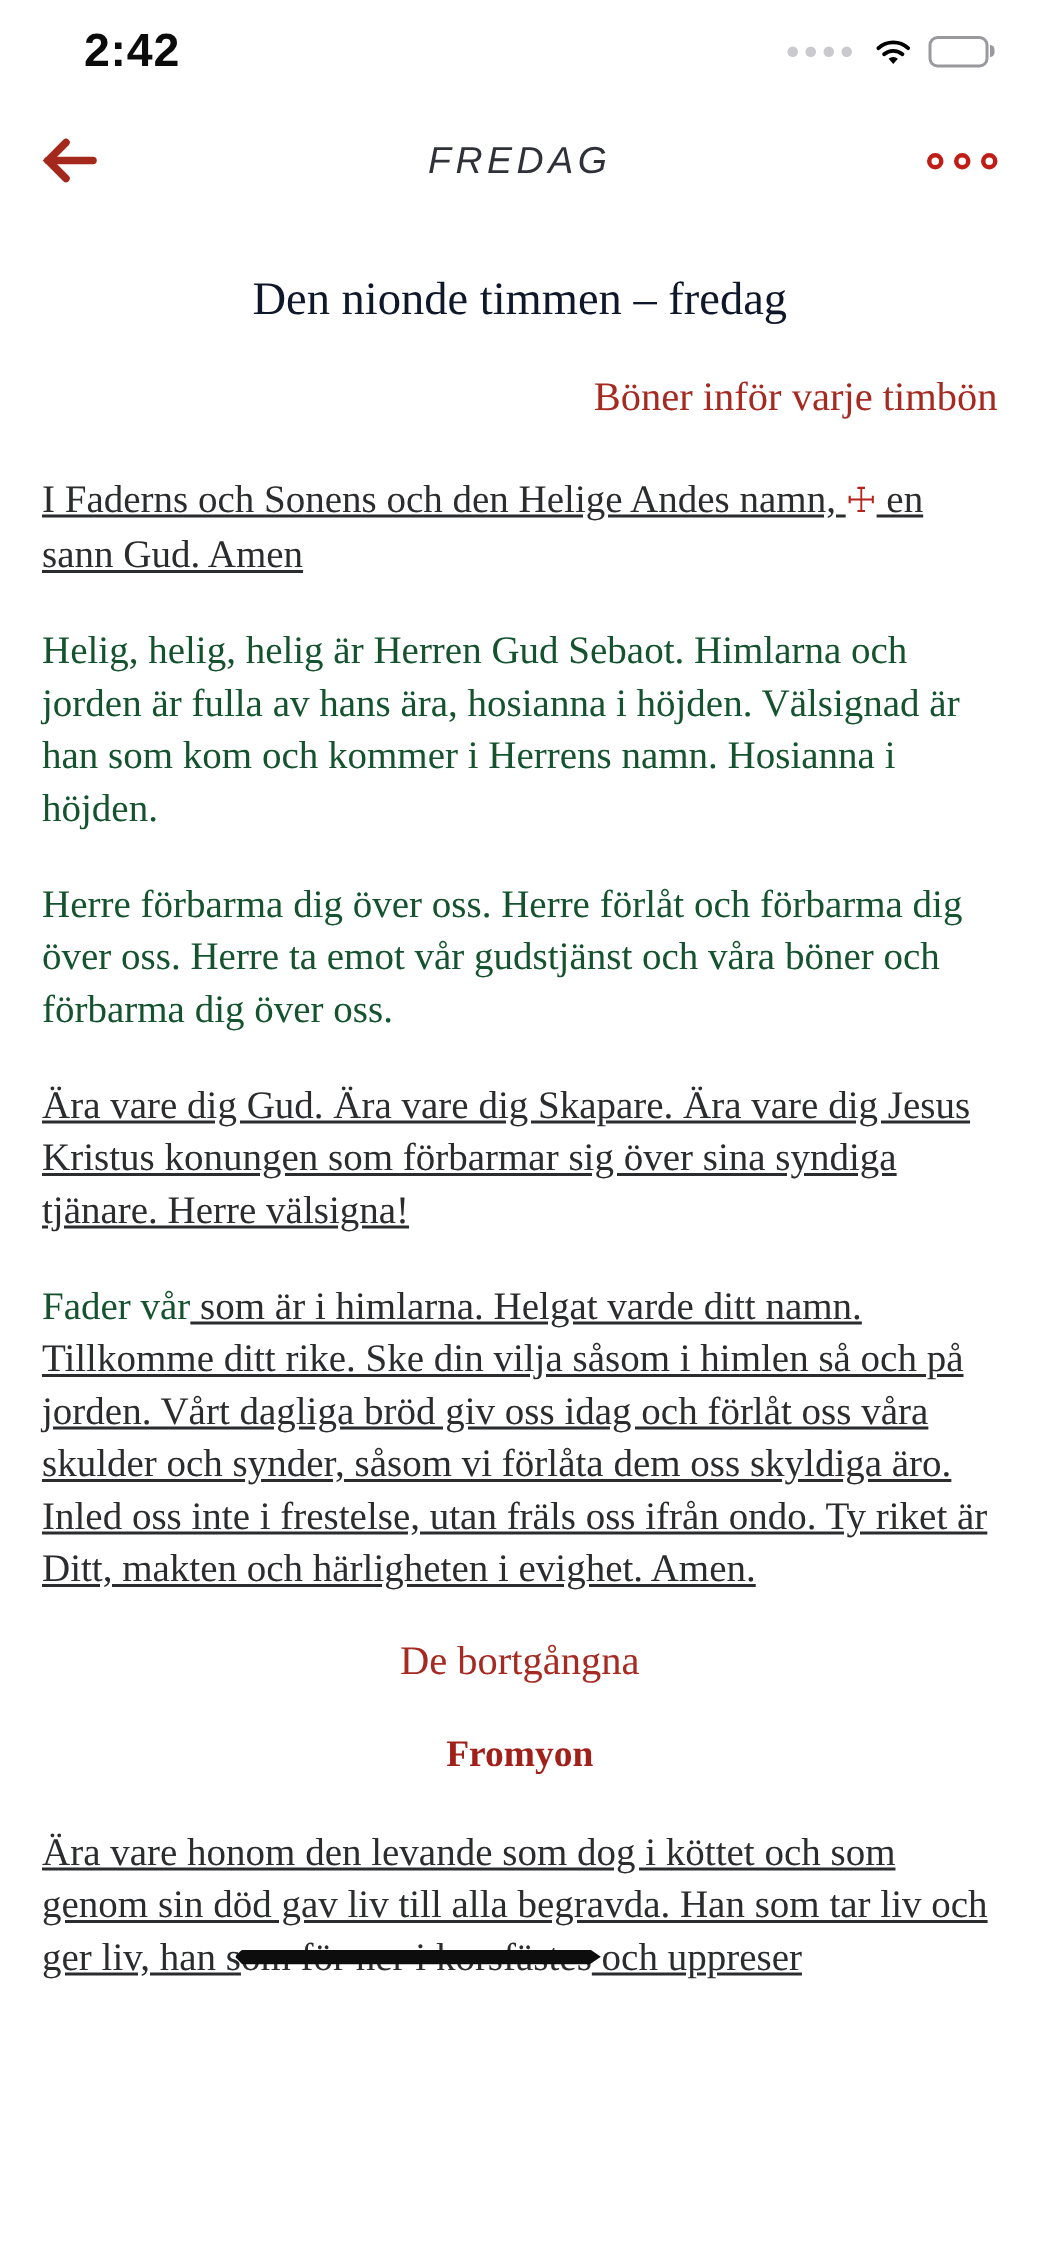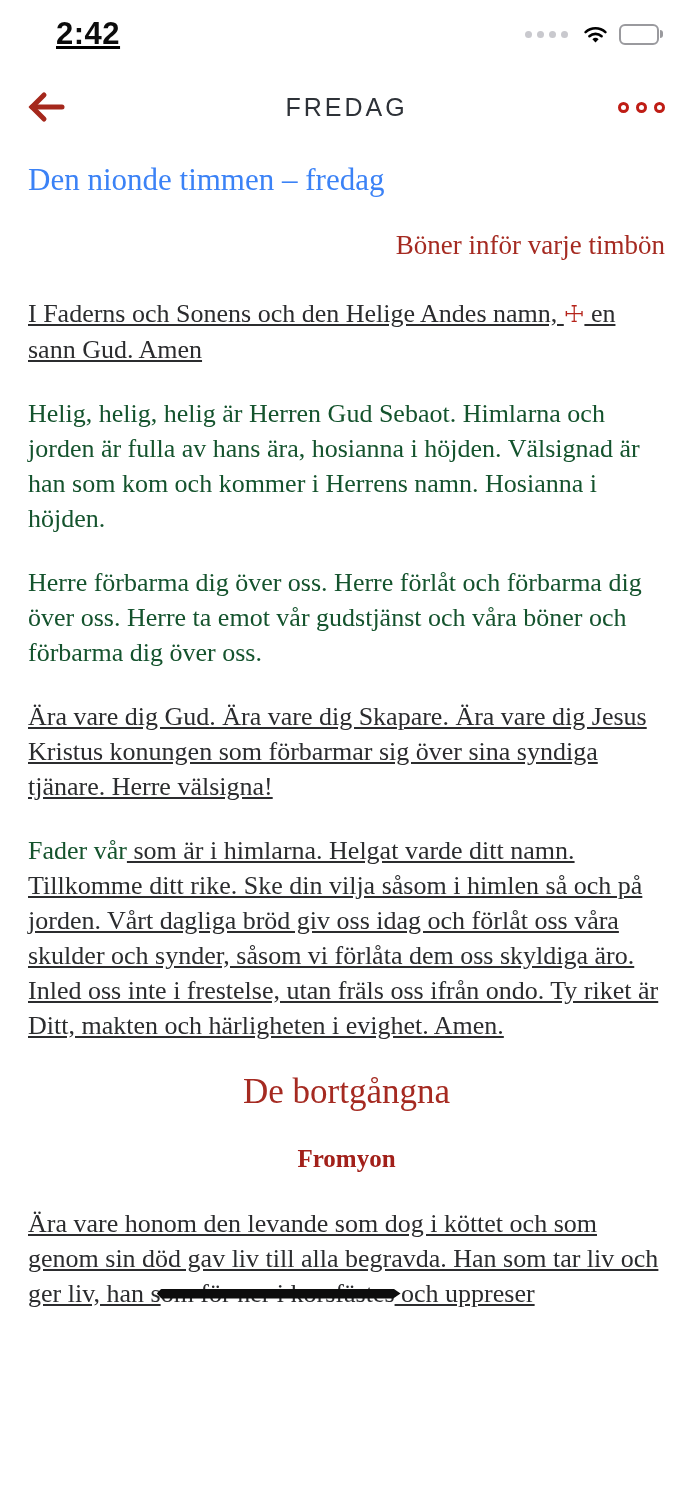--- a/index.html
+++ b/index.html
@@ -10,21 +10,20 @@
     overflow:hidden;
     position:relative;
   }
   
   .status-bar{
     height:54px;
     display:flex;align-items:center;justify-content:space-between;
     padding:14px 30px 0 56px;
     box-sizing:border-box;
     font-family:"Liberation Sans","DejaVu Sans",sans-serif;
-    text-decoration:underline;
   }
   .status-time{font-size:31px;font-weight:bold;color:#0c0c0c;letter-spacing:0.5px;}
   .status-right{display:flex;align-items:center;gap:10px;}
   .cell-dots{display:flex;gap:5px;align-items:center;margin-right:4px;}
   .cell-dots i{width:7px;height:7px;border-radius:50%;background:#c9c9ce;display:block;}
   .wifi-svg{display:block;}
   .battery{display:flex;align-items:center;}
   .bat-body{
     width:40px;height:21px;border:2px solid #9a9a9e;border-radius:6px;
     padding:2px;box-sizing:border-box;background:#fff;
@@ -35,34 +34,34 @@
   .header{
     position:relative;
     height:50px;margin-top:28px;
     display:flex;align-items:center;
     padding:0 28px;
   }
   .back-btn{background:none;border:none;padding:0;cursor:pointer;line-height:0;}
   .header-title{
     position:absolute;left:0;right:0;text-align:center;
     font-family:"Liberation Sans","DejaVu Sans",sans-serif;
-    font-size:25px;letter-spacing:3px;color:#2e3238;
+    font-size:25px;letter-spacing:3px;color:#2e3238;font-style:italic;
   }
   .menu-btn{
     margin-left:auto;background:none;border:none;padding:0;cursor:pointer;
     display:flex;gap:7px;align-items:center;position:relative;z-index:2;
   }
   .menu-btn i{
     display:block;width:5px;height:5px;border:3.5px solid #bf1d15;border-radius:50%;background:#fff;
   }
   
   .content{padding:0 28px;}
   .doc-title{
-    margin-top:30px;
-    text-align:left;font-size:31px;color:#3b82f6;
+    margin-top:49px;
+    text-align:center;font-size:31px;color:#0f172a;
   }
   .doc-subtitle{
     margin-top:32px;
     text-align:right;font-size:27px;color:#a52a21;
   }
   .blocks{margin-top:35px;}
   .para{
     margin:0 0 29px 0;
     font-size:26px;line-height:35px;color:#2b2c2e;
     text-align:left;
@@ -71,21 +70,21 @@
   .seg-red{color:#14532d;}
   .seg-cross{color:#b5231a;font-family:"DejaVu Sans",sans-serif;font-size:23px;}
   .seg-struck{position:relative;white-space:nowrap;}
   .seg-struck::after{
     content:"";position:absolute;left:-4px;right:-6px;top:50%;margin-top:-5px;height:10px;
     background:#0d0d0d;border-radius:6px;
     clip-path:polygon(0 50%,2% 0,97% 0,100% 50%,97% 100%,2% 100%);
   }
   .section-heading{
     margin:4px 0 33px 0;
-    text-align:center;font-size:35px;color:#a52a21;
+    text-align:center;font-size:27px;color:#a52a21;
   }
   .sub-heading{
     margin:0 0 33px 0;
     text-align:center;font-size:25px;color:#a2201a;font-weight:bold;
   }
 </style>
 </head>
 <body>
 
 <div class="status-bar">

